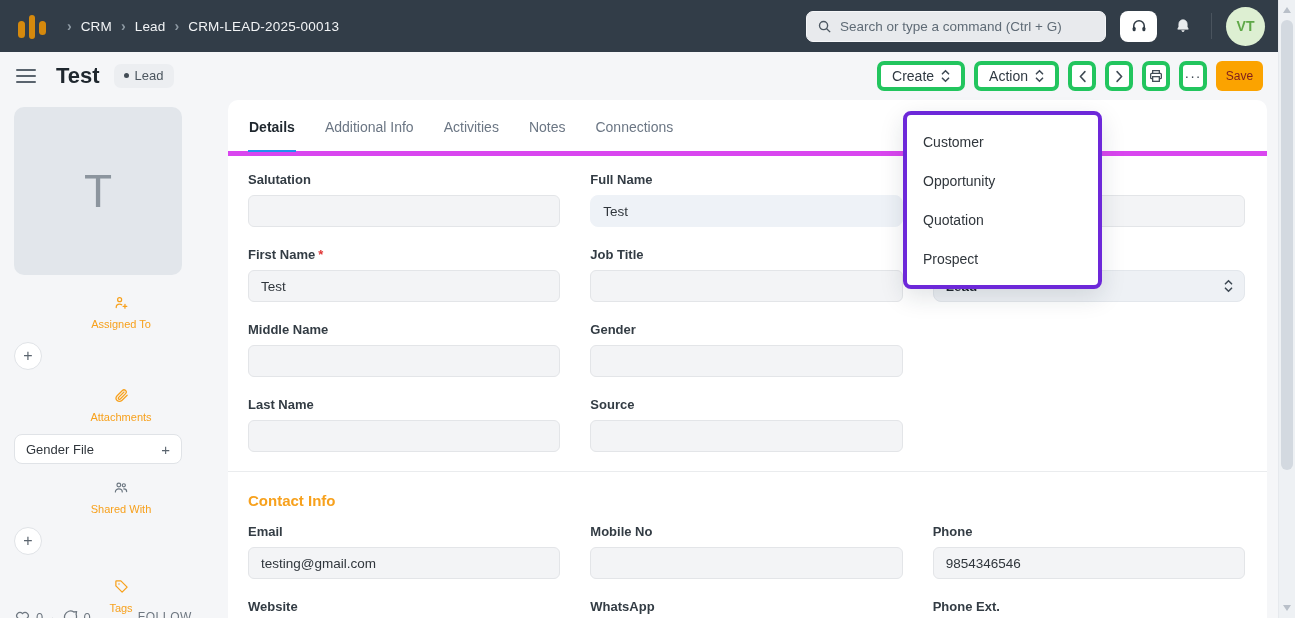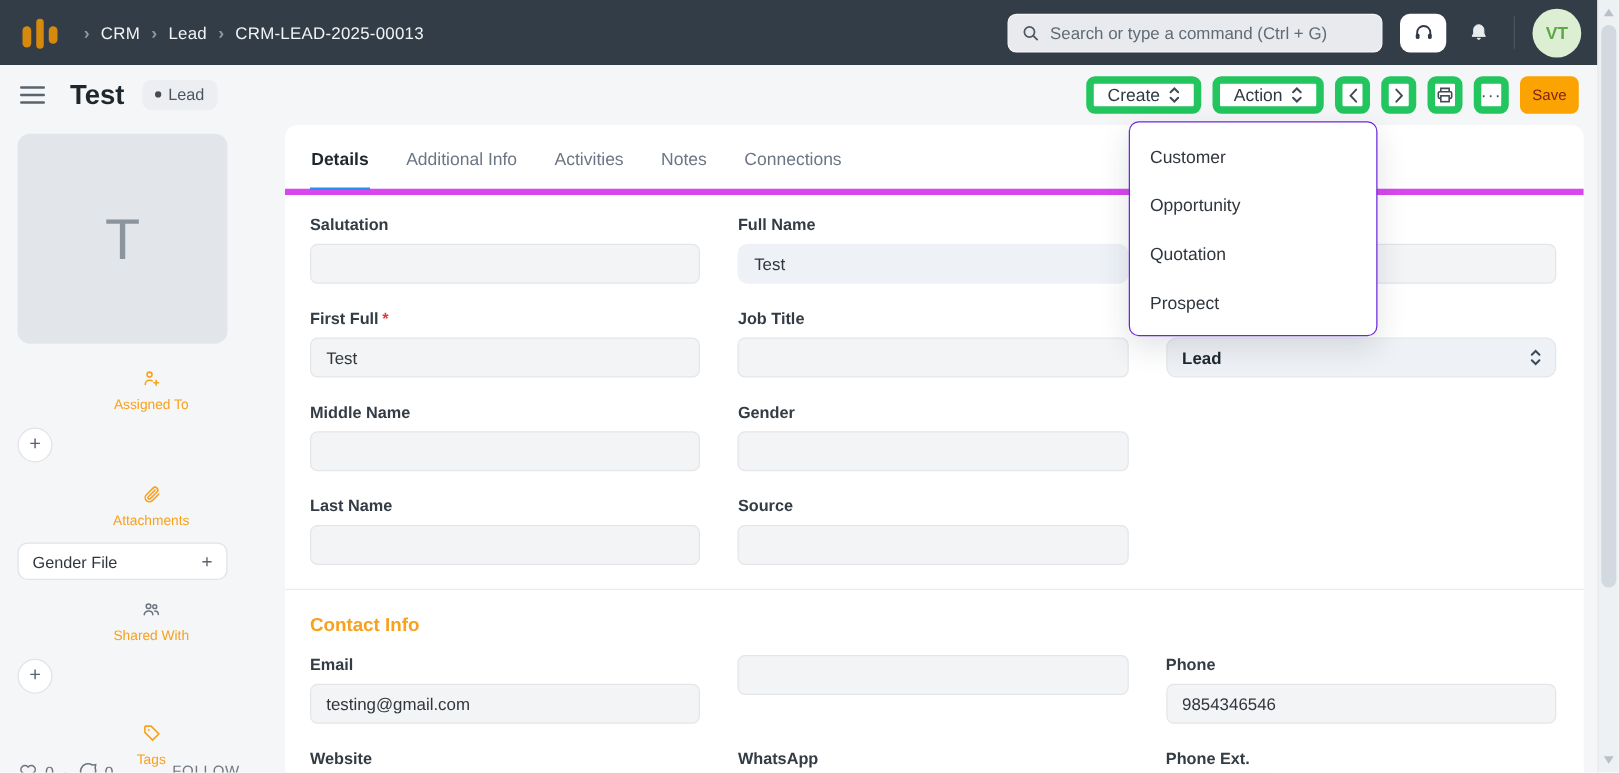--- a/index.html
+++ b/index.html
@@ -27,21 +27,21 @@
   .avatar { width:39px; height:39px; border-radius:50%; background:#ddefd2; color:#5fa848; font-size:14px; font-weight:bold; display:flex; align-items:center; justify-content:center; cursor:pointer; }
 
   
   .page-header { height:48px; margin-right:17px; display:flex; align-items:center; padding:0 15px 0 16px; }
   .hamburger { width:20px; height:14px; display:flex; flex-direction:column; justify-content:space-between; cursor:pointer; margin-right:20px; }
   .hamburger i { height:2px; background:#5a646e; border-radius:2px; }
   .page-title { font-size:22px; font-weight:bold; color:#1f272e; margin-right:14px; }
   .badge { background:#eceef1; border-radius:7px; padding:4px 10px 5px; font-size:13px; color:#4c565f; display:flex; align-items:center; gap:6px; }
   .badge .dot { width:5px; height:5px; border-radius:50%; background:#434c55; }
   .hdr-actions { margin-left:auto; display:flex; align-items:center; gap:9px; }
-  .btn { height:30px; background:#fff; border:6px solid #22c55e; border-radius:7px; font-size:14px; color:#2f3942; display:flex; align-items:center; justify-content:center; padding:0 11px; cursor:pointer; font-family:inherit; }
+  .btn { height:30px; background:#fff; border:4px solid #22c55e; border-radius:7px; font-size:14px; color:#2f3942; display:flex; align-items:center; justify-content:center; padding:0 11px; cursor:pointer; font-family:inherit; }
   .btn .updown { margin-left:7px; }
   .icon-btn { width:28px; padding:0; }
   .btn-save { background:#fba300; border:none; color:#7f1d1d; width:47px; border-radius:6px; font-size:12px; }
 
   
   .page { display:flex; height:518px; margin-right:17px; }
   .sidebar { width:228px; flex:none; padding:7px 0 0 14px; position:relative; }
   .side-avatar { width:168px; height:168px; background:#e2e6eb; border-radius:10px; display:flex; align-items:center; justify-content:center; font-size:46px; color:#8c959e; }
   .side-sec { display:flex; align-items:center; gap:8px; font-size:11px; font-weight:normal; color:#f7a11d;flex-direction:column; }
   .sec-assigned { margin-top:20px; }
@@ -66,21 +66,21 @@
   .field-label { font-size:13px; color:#333c44; font-weight:bold; min-height:15px; margin-bottom:8px; }
   .field-label .req { color:#e03636; margin-left:3px; }
   .tinput { width:100%; height:32px; background:#f3f4f6; border:1px solid #e3e5e8; border-radius:6px; padding:0 12px; font-size:13.5px; color:#30363c; font-family:inherit; outline:none; }
   .tinput.readonly { background:#eef2f7; border-color:#eef2f7; border-radius:8px; }
   .tselect { width:100%; height:32px; background:#eef1f5; border:1px solid #e3e7ec; border-radius:8px; display:flex; align-items:center; justify-content:space-between; padding:0 11px 0 12px; font-size:13.5px; color:#1f272e; font-weight:bold; cursor:pointer; }
   .divider { height:1px; background:#eaecee; margin-top:19px; }
   .section-title { font-size:15px; font-weight:bold; color:#f7a11d; padding:20px 20px 0; }
   .contact-grid { padding-top:15px; }
 
   
-  .dropdown { position:absolute; left:903px; top:97px; width:199px; background:#fff; border:1px solid #6d28d9; border-radius:8px; box-shadow:0 8px 24px rgba(25,39,52,.13); padding:7px 0; z-index:30; }
+  .dropdown { position:absolute; left:903px; top:111px; width:199px; background:#fff; border:4px solid #6d28d9; border-radius:8px; box-shadow:0 8px 24px rgba(25,39,52,.13); padding:7px 0; z-index:30; }
   .dropdown .item { height:39px; display:flex; align-items:center; padding:0 16px; font-size:14px; color:#30363c; cursor:pointer; }
 
   
   .scrollbar { position:absolute; top:0; right:0; width:17px; height:618px; background:#eef1f4; border-left:1px solid #e6e9ed; }
   .sb-arrow { position:absolute; left:4px; width:0; height:0; border-left:4.5px solid transparent; border-right:4.5px solid transparent; }
   .sb-up { top:7px; border-bottom:6px solid #b9c0c9; }
   .sb-down { bottom:7px; border-top:6px solid #b9c0c9; }
   .sb-thumb { position:absolute; left:2px; top:20px; width:12px; height:450px; background:#d3d9e0; border-radius:6px; }
 
   svg { display:block; }
@@ -257,21 +257,21 @@
         <div>
           <div class="field-label">Full Name</div>
           <input class="tinput readonly" readonly="" value="Test" style="">
         </div>
         <div>
           <div class="field-label"></div>
           <input class="tinput" value="" style="">
         </div>
 
         <div>
-          <div class="field-label"><span>First Full</span><span class="req">*</span></div>
+          <div class="field-label"><span>First Name</span><span class="req">*</span></div>
           <input class="tinput" value="Test" style="">
         </div>
         <div>
           <div class="field-label">Job Title</div>
           <input class="tinput" value="" style="">
         </div>
         <div>
           <div class="field-label"></div>
           <div class="tselect">
             <span>Lead</span>
@@ -306,20 +306,21 @@
       <div class="divider"></div>
 
       <div class="section-title">Contact Info</div>
 
       <div class="form-grid contact-grid">
         <div>
           <div class="field-label">Email</div>
           <input class="tinput" value="testing@gmail.com" style="">
         </div>
         <div>
+          <div class="field-label">Mobile No</div>
           <input class="tinput" value="" style="">
         </div>
         <div>
           <div class="field-label">Phone</div>
           <input class="tinput" value="9854346546" style="">
         </div>
 
         <div>
           <div class="field-label">Website</div>
 

